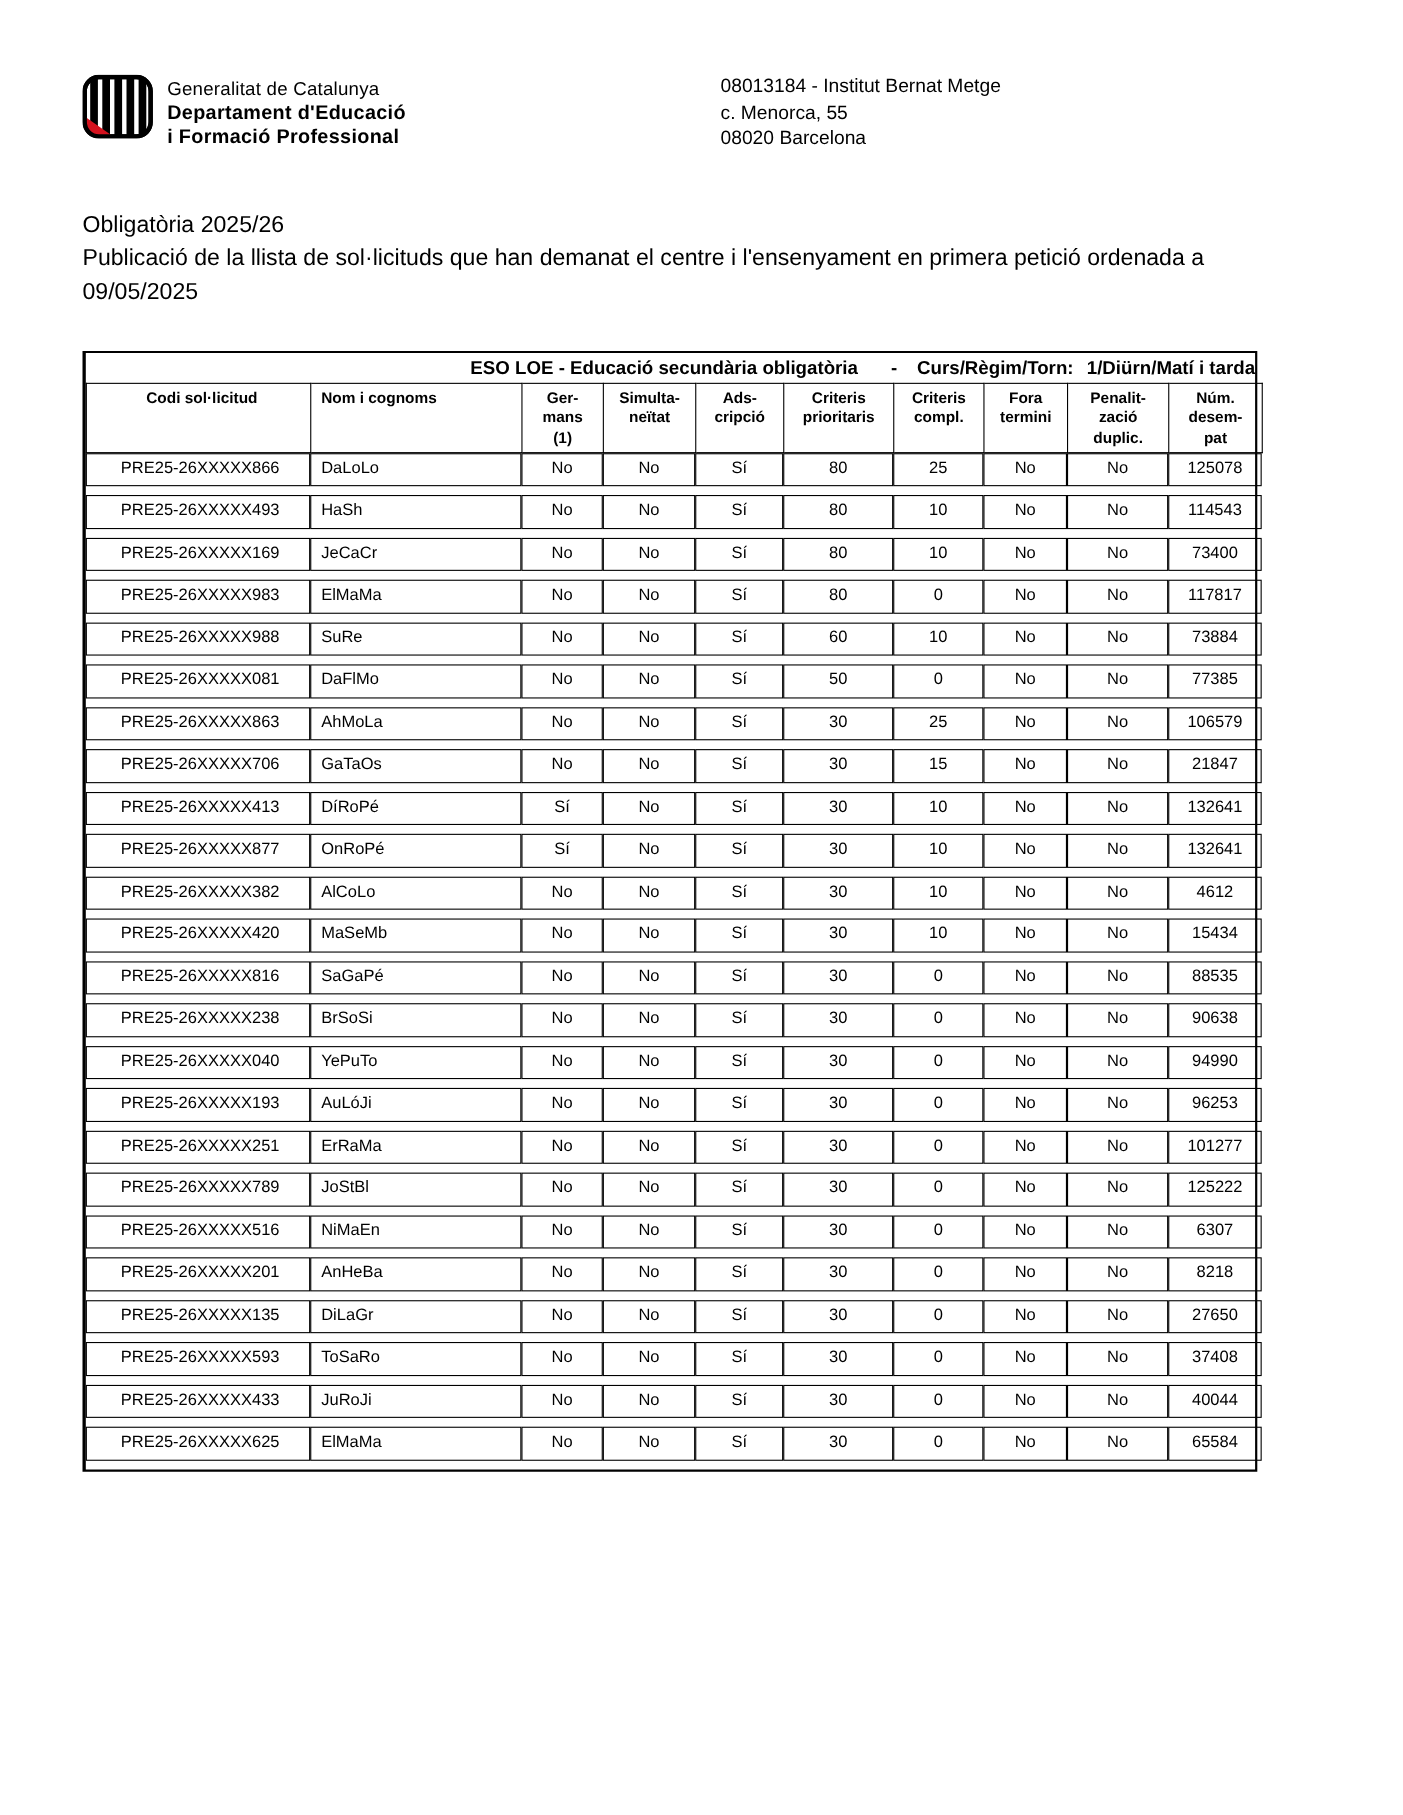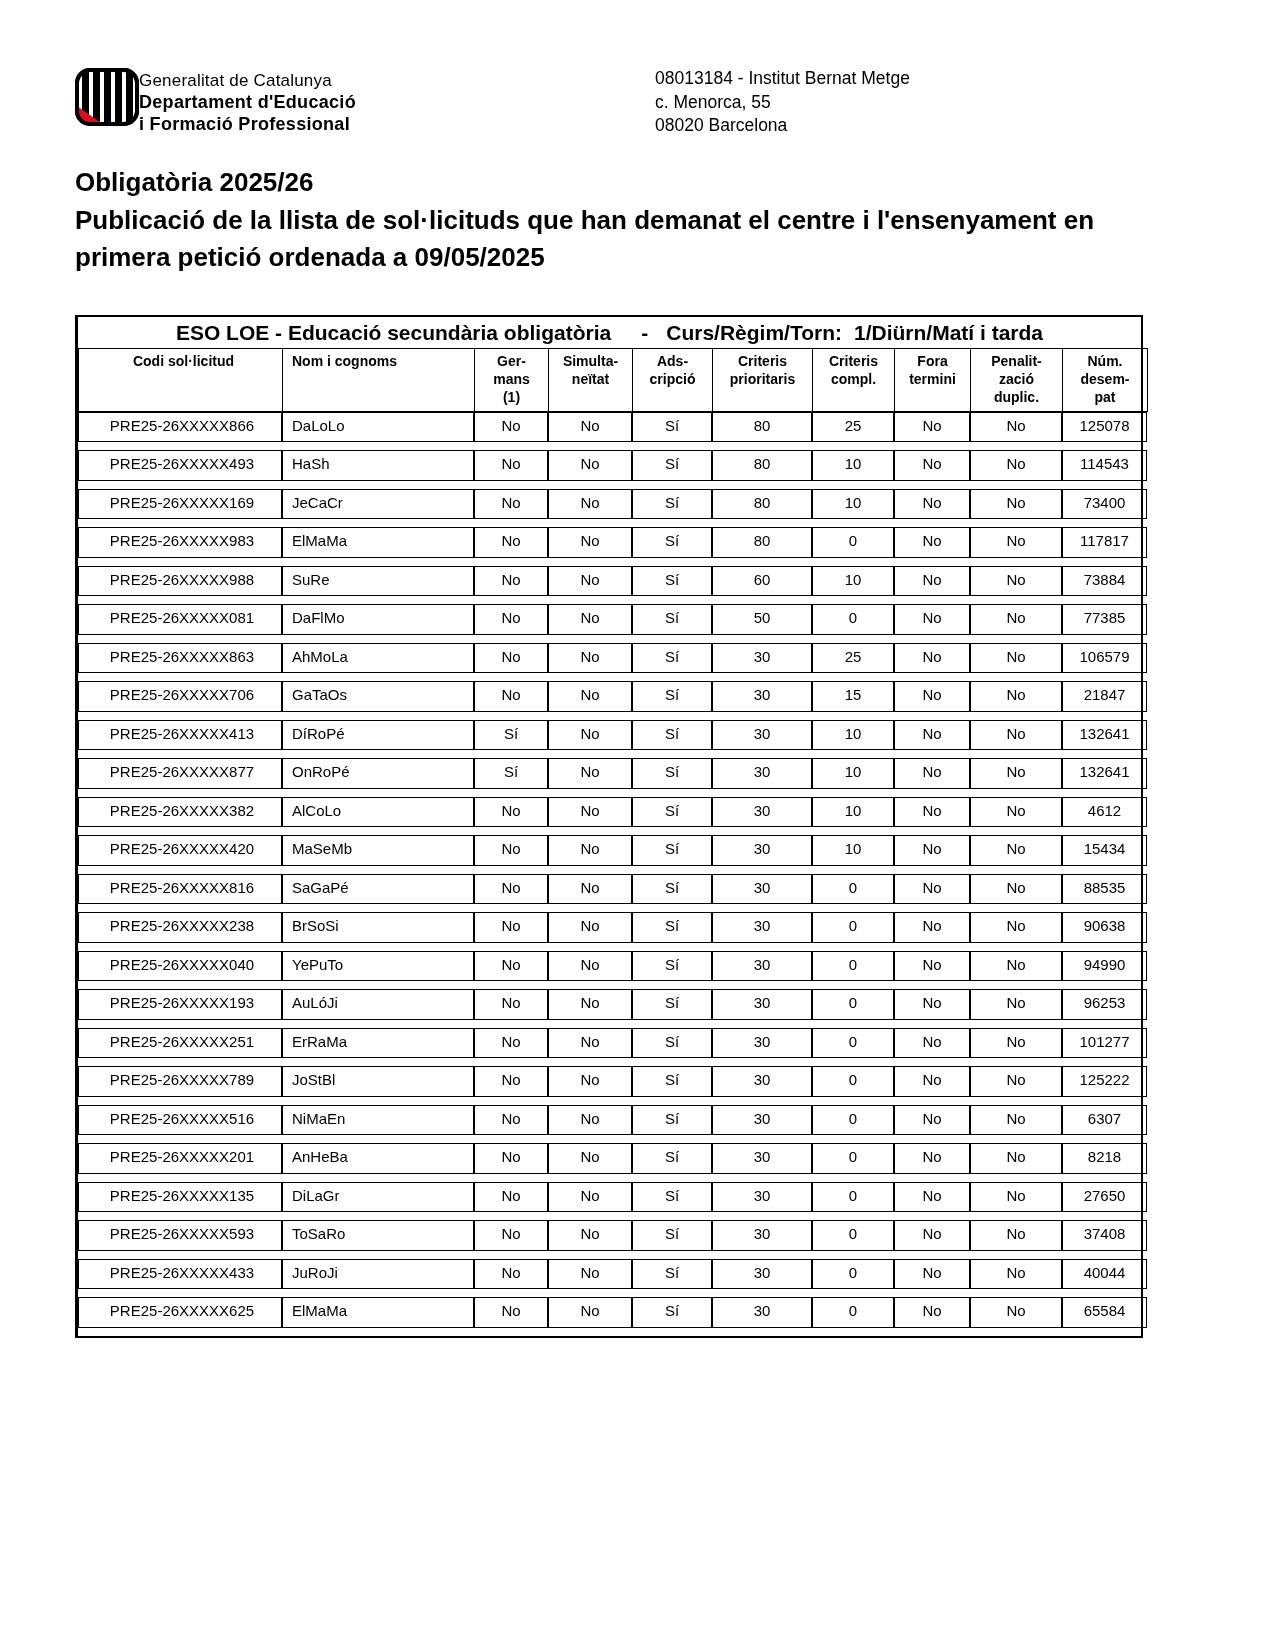--- a/index.html
+++ b/index.html
@@ -9,47 +9,47 @@
     height: 1650px;
     background: #ffffff;
     color: #000;
     font-family: "Liberation Sans", sans-serif;
     overflow: hidden;
   }
   .content { padding: 66px 63px 0 75px; }
 
   
   .top-header { display: flex; align-items: flex-start; }
-  .org-block { display: flex; width: 580px; }
+  .org-block { display: flex; gap: 13px; width: 580px; }
   .logo { flex: 0 0 auto; margin-top: 2px; }
   .org-text { padding-top: 5px; line-height: 1.22; }
   .org-line1 { font-size: 17px; letter-spacing: .2px; }
   .org-line2, .org-line3 { font-size: 18px; font-weight: bold; letter-spacing: .3px; }
   .center-block { font-size: 17.5px; line-height: 1.35; padding-top: 1px; }
 
   
   .title-block {
-    margin-top: 26px;
-    font-weight: bold;
-    font-size: 26px;
+    margin-top: 52px;
+    font-weight: normal;
+    font-size: 21px;
     line-height: 1.45;
     max-width: 1045px;
   }
 
   
   .table-wrap {
     margin-top: 38px;
     width: 1068px;
     border: 2px solid #000;
     border-left-width: 3px;
   }
   .caption {
     font-weight: bold;
-    font-size: 21px;
-    text-align: center;
+    font-size: 17px;
+    text-align: right;
     padding: 4px 0 3px 0;
   }
   .caption-dash { margin: 0 18px 0 30px; }
   .caption-value { margin-left: 12px; }
 
   table { width: 100%; table-layout: fixed; }
   .head-table { border-collapse: collapse; }
   .body-table { border-collapse: separate; border-spacing: 0 8px; margin-top: -8px; }
 
   th {

